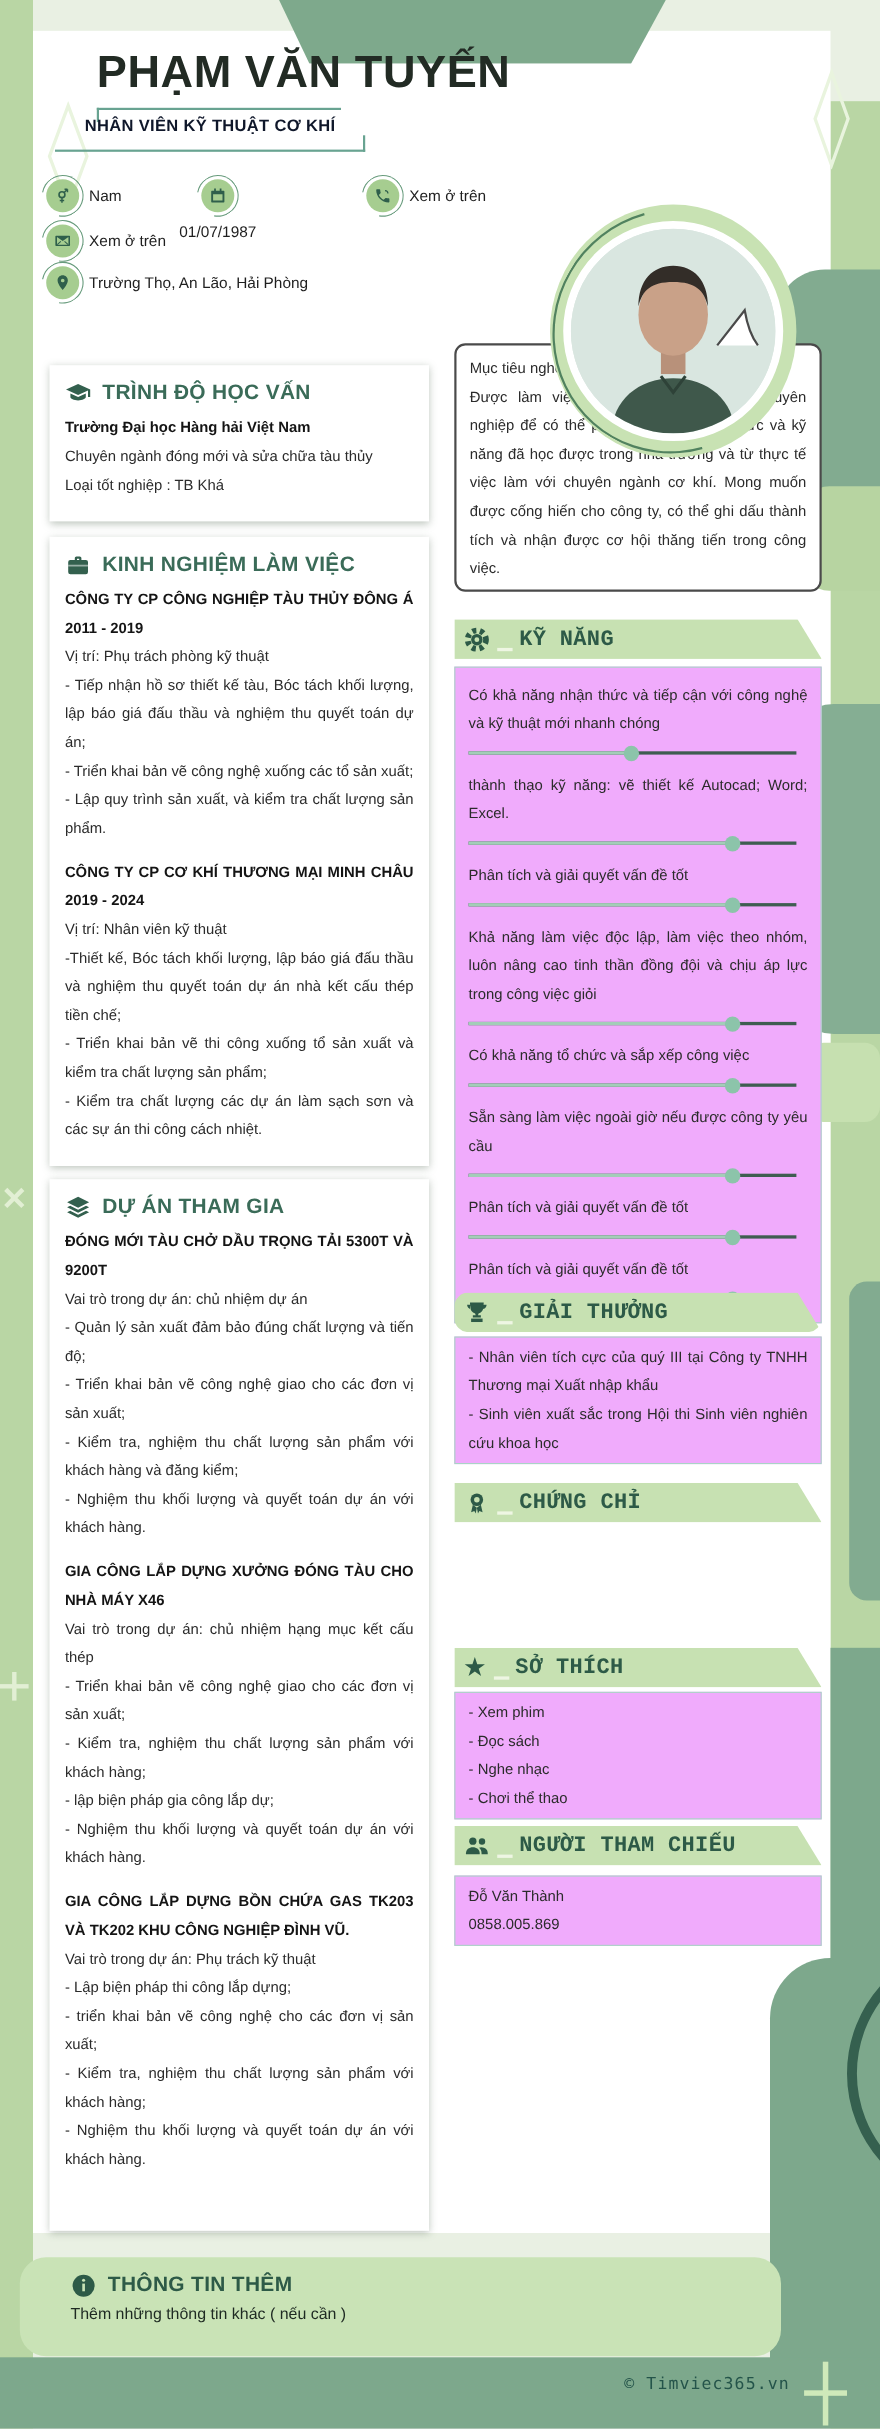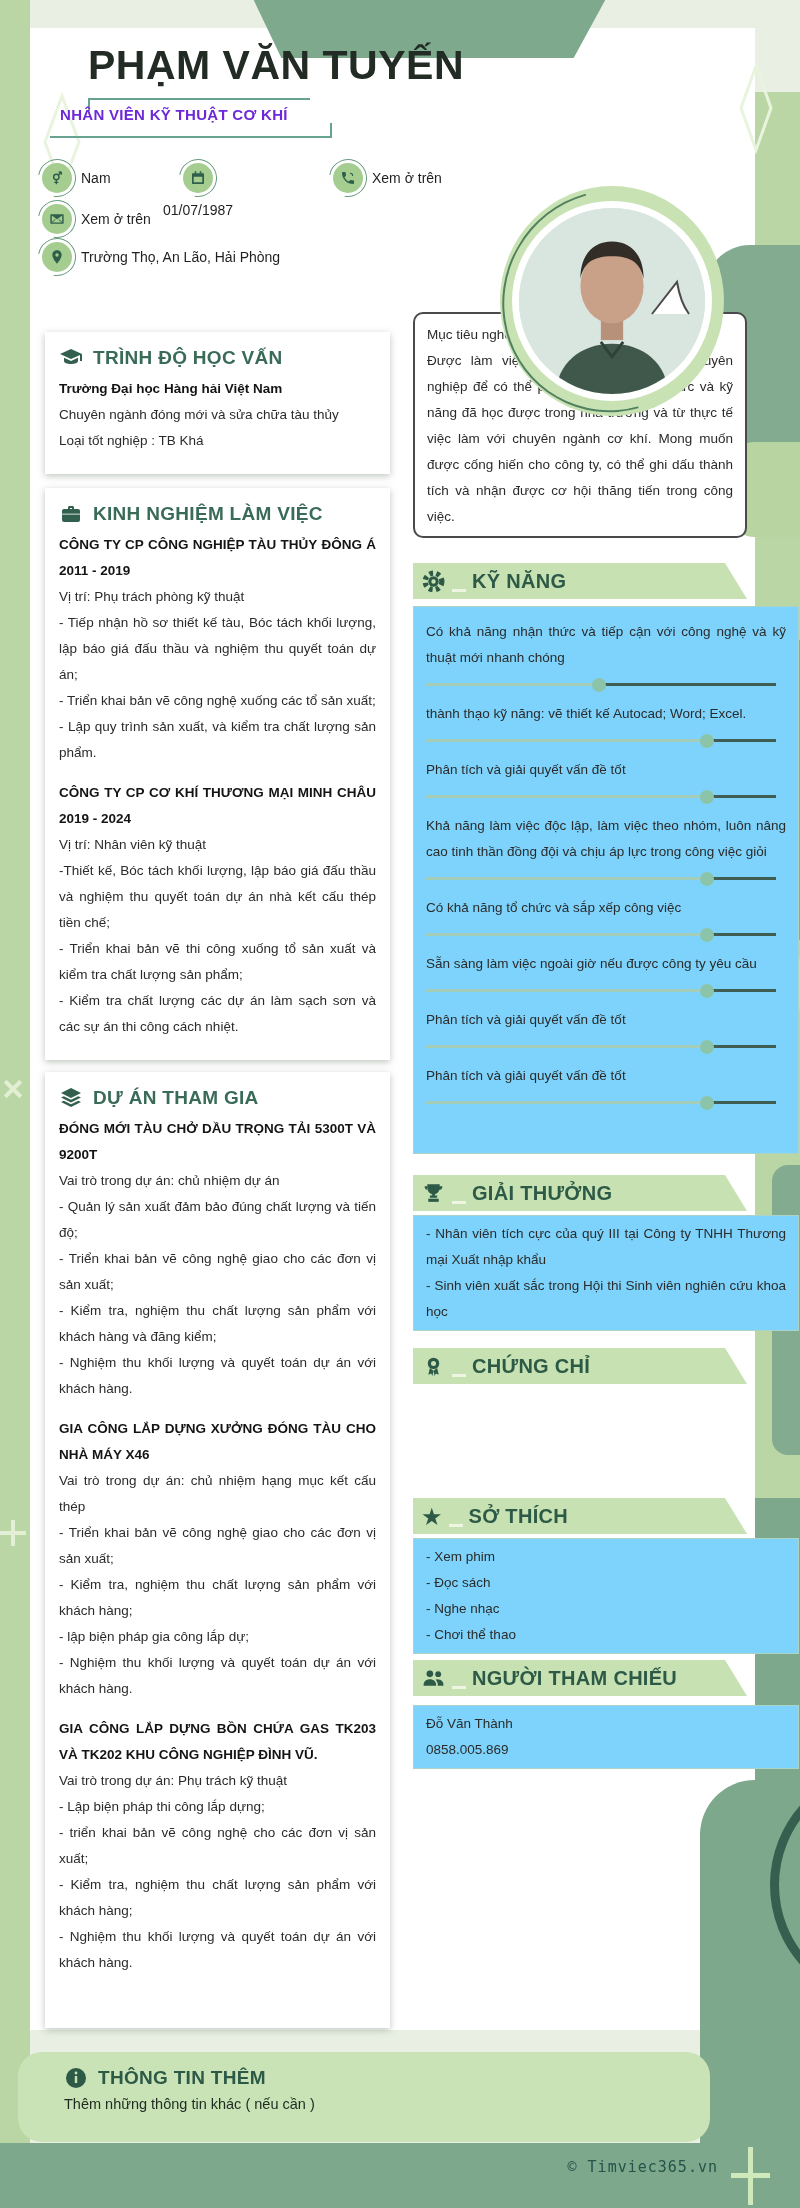--- a/index.html
+++ b/index.html
@@ -28,21 +28,21 @@
   .fplus .hz{position:absolute;left:3px;top:26px;width:39px;height:5px;background:#cfe9ba;}
   .xmark{position:absolute;left:2px;top:1078px;width:22px;height:22px;z-index:2;}
   .xmark span{position:absolute;left:9px;top:0;width:4px;height:22px;background:#e2efd4;}
   .xmark .x1{transform:rotate(45deg);} .xmark .x2{transform:rotate(-45deg);}
   .lplus{position:absolute;left:0px;top:1520px;width:26px;height:26px;z-index:2;}
   .lplus .v{position:absolute;left:11px;top:0;width:4px;height:26px;background:#e2efd4;}
   .lplus .hz{position:absolute;left:0;top:11px;width:26px;height:4px;background:#e2efd4;}
   
   .name{position:absolute;left:88px;top:42px;font-size:41px;font-weight:800;color:#222b24;letter-spacing:.5px;z-index:3;}
   .tline{position:absolute;background:#68a391;z-index:3;}
-  .job-title{position:absolute;left:60px;top:106px;width:262px;font-size:15px;font-weight:bold;color:#6d28d9;letter-spacing:.3px;z-index:3;}
+  .job-title{position:absolute;left:60px;top:106px;width:262px;text-align:center;font-size:15px;font-weight:bold;color:#0f172a;letter-spacing:.3px;z-index:3;}
   .crow{position:absolute;display:flex;align-items:center;gap:9px;z-index:3;}
   .cic{width:30px;height:30px;border-radius:50%;background:#a6cd90;display:flex;align-items:center;justify-content:center;position:relative;flex:none;}
   .cic::before{content:"";position:absolute;inset:-4px;border:1.6px solid #679b7c;border-radius:50%;border-left-color:transparent;transform:rotate(-35deg);}
   .cic svg{width:16px;height:16px;fill:#2f5f4b;}
   .clabel{font-size:14px;color:#1f1f1f;white-space:nowrap;}
   
   .photo{position:absolute;left:500px;top:186px;width:224px;height:230px;background:#c8e2b3;border-radius:50%;z-index:4;}
   .photo::before{content:"";position:absolute;inset:3px;border:2.5px solid #51825f;border-radius:50%;border-top-color:transparent;border-right-color:transparent;transform:rotate(30deg);}
   .photo-inner{position:absolute;left:50%;top:50%;transform:translate(-50%,-50%);width:186px;height:186px;border-radius:50%;border:7px solid #fff;overflow:hidden;background:#d9e6e0;}
   .photo-inner svg{width:100%;height:100%;display:block;}
@@ -55,22 +55,22 @@
   .card-head svg{width:24px;height:24px;fill:#33604e;flex:none;}
   .hl{font-size:19px;font-weight:bold;color:#3a6b58;letter-spacing:.3px;}
   .gap{height:14px;}
   
   .bubble{position:absolute;left:413px;top:312px;width:334px;height:226px;background:#fff;border:2px solid #4a4a4a;border-radius:10px;padding:8px 12px;box-sizing:border-box;z-index:3;}
   .tail{position:absolute;left:648px;top:279px;width:44px;height:36px;z-index:4;}
   .ribbon{position:absolute;left:413px;width:334px;height:36px;background:#c7e1b2;clip-path:polygon(0 0,calc(100% - 22px) 0,100% 100%,0 100%);display:flex;align-items:center;padding-left:8px;box-sizing:border-box;gap:4px;z-index:3;}
   .ribbon svg{width:25px;height:25px;fill:#2d5a47;flex:none;}
   .ribbon .star{font-size:24px;color:#2d5a47;line-height:25px;}
   .ribbon .us{width:14px;height:3px;background:#eef6e3;align-self:flex-end;margin:0 2px 7px 2px;flex:none;}
-  .ribbon .h{font-size:20px;font-weight:bold;color:#2d5a47;letter-spacing:.3px;white-space:nowrap;}
-  .rbox{position:absolute;left:413px;width:386px;border:1px solid #a9d4c6;background:#7dd3fc;padding:5px 12px;box-sizing:border-box;z-index:3;}
+  .ribbon .h{font-size:20px;font-weight:bold;color:#2d5a47;letter-spacing:.3px;white-space:nowrap;font-family:Liberation Mono, monospace;}
+  .rbox{position:absolute;left:413px;width:334px;border:1px solid #a9d4c6;background:#f0abfc;padding:5px 12px;box-sizing:border-box;z-index:3;}
   
   .skill{margin-bottom:10px;}
   .sbar{position:relative;height:14px;margin:6px 0 2px 0;}
   .sbar::before{content:"";position:absolute;left:0;right:10px;top:6px;height:3px;background:#3f5d51;}
   .sfill{position:absolute;left:0;top:6px;height:3px;background:#a3cdb8;}
   .sfill::after{content:"";position:absolute;right:-7px;top:-5.5px;width:14px;height:14px;border-radius:50%;background:#8cc4aa;}
   
   .extra{position:absolute;left:18px;top:2052px;width:692px;height:90px;background:#c9e3b6;border-radius:24px;padding:14px 18px 10px 46px;box-sizing:border-box;z-index:6;}
   .extra .card-head svg{fill:#2d5a47;}
   .extra .hl{color:#2d5a47;}
@@ -304,21 +304,21 @@
         </div>
     </div>
     <div class="skill">
       <div class="t">Phân tích và giải quyết vấn đề tốt</div>
       <div class="sbar">
           <div class="sfill" style="width: 78%;"></div>
         </div>
     </div>
   </div>
 
-  <div class="ribbon" style="top:1175px;">
+  <div class="ribbon" style="top:1175px;border-radius:13px;">
     <svg viewBox="0 0 24 24">
         <path d="M6 3h12l-.2 4a6 6 0 0 1-4.3 5.6L13 14h2.5v2h-7v-2H11l-.5-1.4A6 6 0 0 1 6.2 7zM18 5h2.5A3.5 3.5 0 0 1 17 8.6zM6 5H3.5A3.5 3.5 0 0 0 7 8.6z"></path>
         <rect x="7" y="17" width="10" height="3"></rect>
       </svg>
     <span class="us"></span>
     <span class="h">GIẢI THƯỞNG</span>
   </div>
   <div class="rbox" style="top:1215px;min-height:112px;">
     <p class="t">- Nhân viên tích cực của quý III tại Công ty TNHH Thương mại Xuất nhập khẩu</p>
     <p class="t">- Sinh viên xuất sắc trong Hội thi Sinh viên nghiên cứu khoa học</p>

